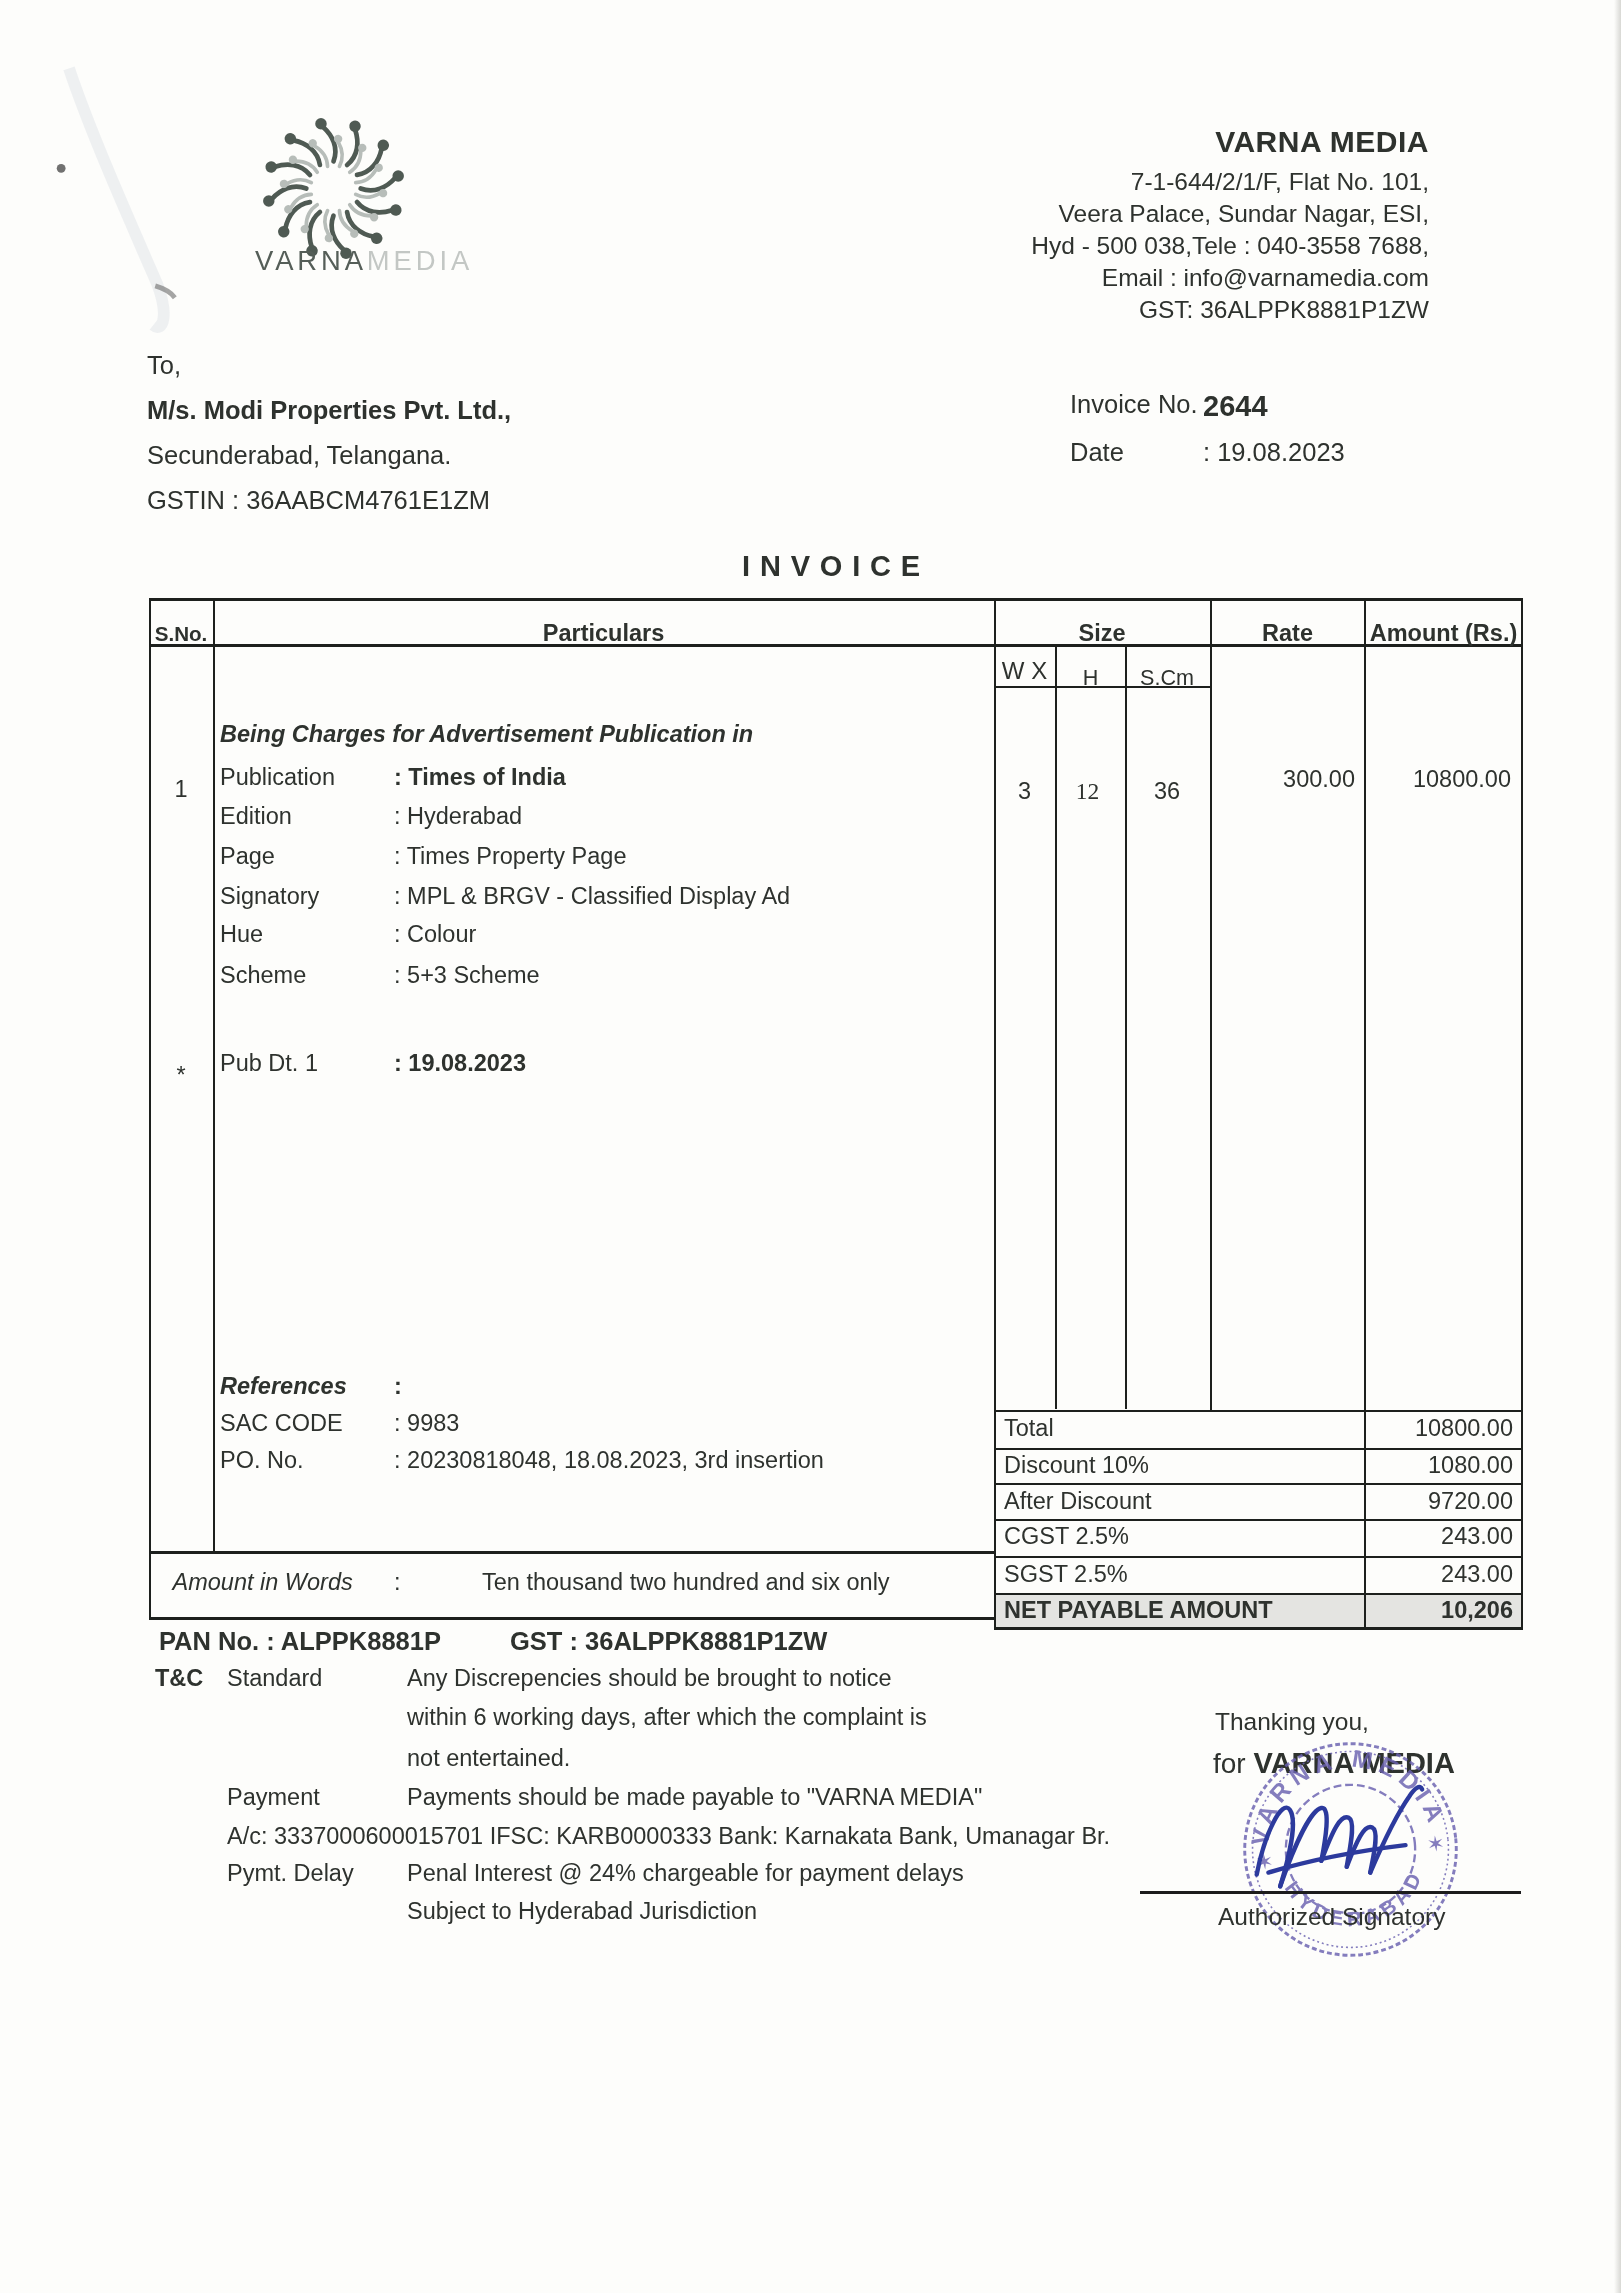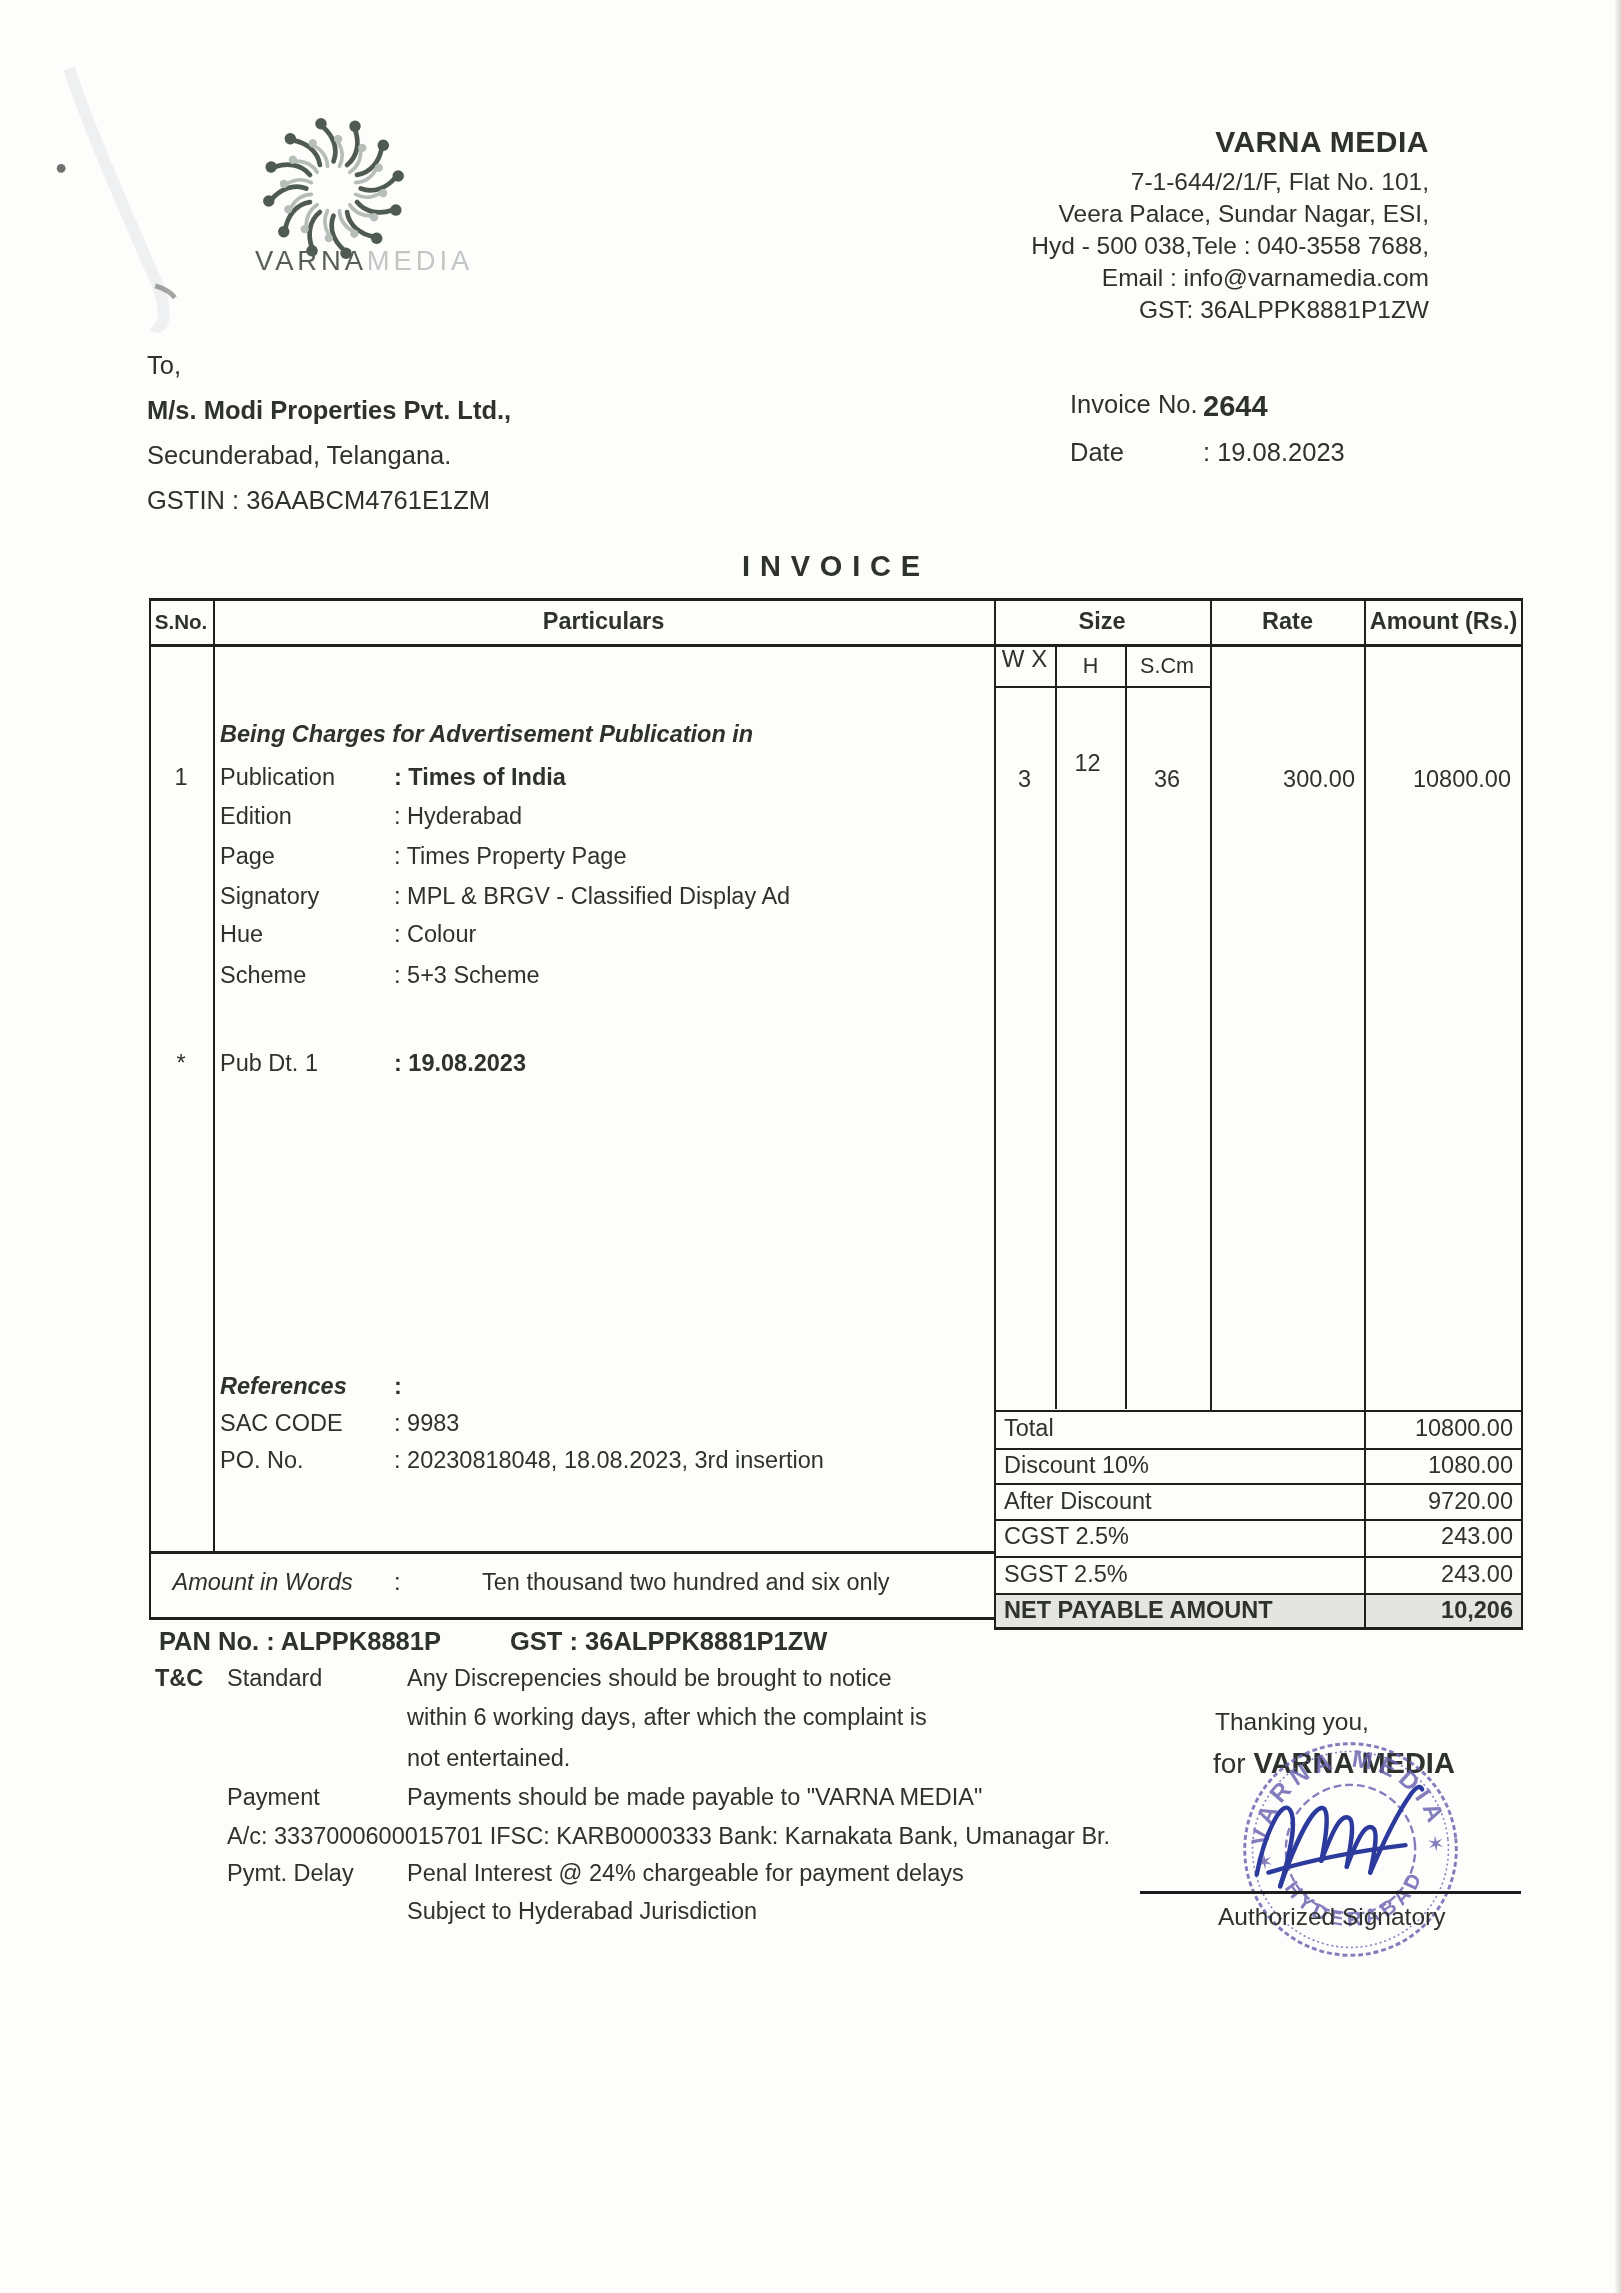--- a/index.html
+++ b/index.html
@@ -8,21 +8,21 @@
     position:relative;width:1621px;height:2294px;background:#fdfdfb;
     font-family:"Liberation Sans",sans-serif;color:var(--ink,#2e322e);
     overflow:hidden;margin:0 auto;
   }
   .abs{position:absolute;}
   .line{position:absolute;background:#1d201d;}
   .b{font-weight:bold;}
   .i{font-style:italic;}
   .t24{font-size:23.5px;line-height:27.4px;white-space:nowrap;}
   .t26{font-size:25.5px;line-height:29px;white-space:nowrap;}
-  .ctr{text-align:center;}
+  .ctr{text-align:center;margin-top:12px;}
   .rgt{text-align:right;}
   
   .company{left:843px;top:125px;width:586px;text-align:right;}
   .company .name{font-size:30px;font-weight:bold;letter-spacing:0.5px;margin-bottom:6.9px;}
   .company .addr{font-size:24.5px;line-height:32px;}
   .logo-text{left:255px;top:245px;font-size:27.4px;letter-spacing:3.9px;white-space:nowrap;}
   .logo-text .w1{color:#555e58;}
   .logo-text .w2{color:#c3c7c4;}
   .recipient{left:147px;top:343px;font-size:25.5px;line-height:45px;}
   .meta-row{left:1070px;font-size:25.5px;display:flex;}
@@ -185,21 +185,21 @@
       <span>: 5+3 Scheme</span>
     </div>
 
     <div class="abs ctr t24" style="left:0;top:452px;width:64px;">*</div>
     <div class="abs fieldrow t24" style="left:71px;top:452px;">
       <span class="flbl">Pub Dt. 1</span>
       <span class="b">: 19.08.2023</span>
     </div>
 
     <div class="abs ctr t24" style="left:845px;top:168px;width:61px;">3</div>
-    <div class="abs ctr t24" style="left:906px;top:152px;width:65px;">12</div>
+    <div class="abs ctr t24" style="left:906px;top:168px;width:65px;font-family:Liberation Serif, serif;">12</div>
     <div class="abs ctr t24" style="left:976px;top:168px;width:84px;">36</div>
     <div class="abs rgt t24" style="left:1061px;top:168px;width:145px;">300.00</div>
     <div class="abs rgt t24" style="left:1215px;top:168px;width:147px;">10800.00</div>
 
     <div class="abs fieldrow t24" style="left:71px;top:775px;">
       <span class="flbl b i">References</span>
       <span class="b">:</span>
     </div>
     <div class="abs fieldrow t24" style="left:71px;top:812px;">
       <span class="flbl">SAC CODE</span>

